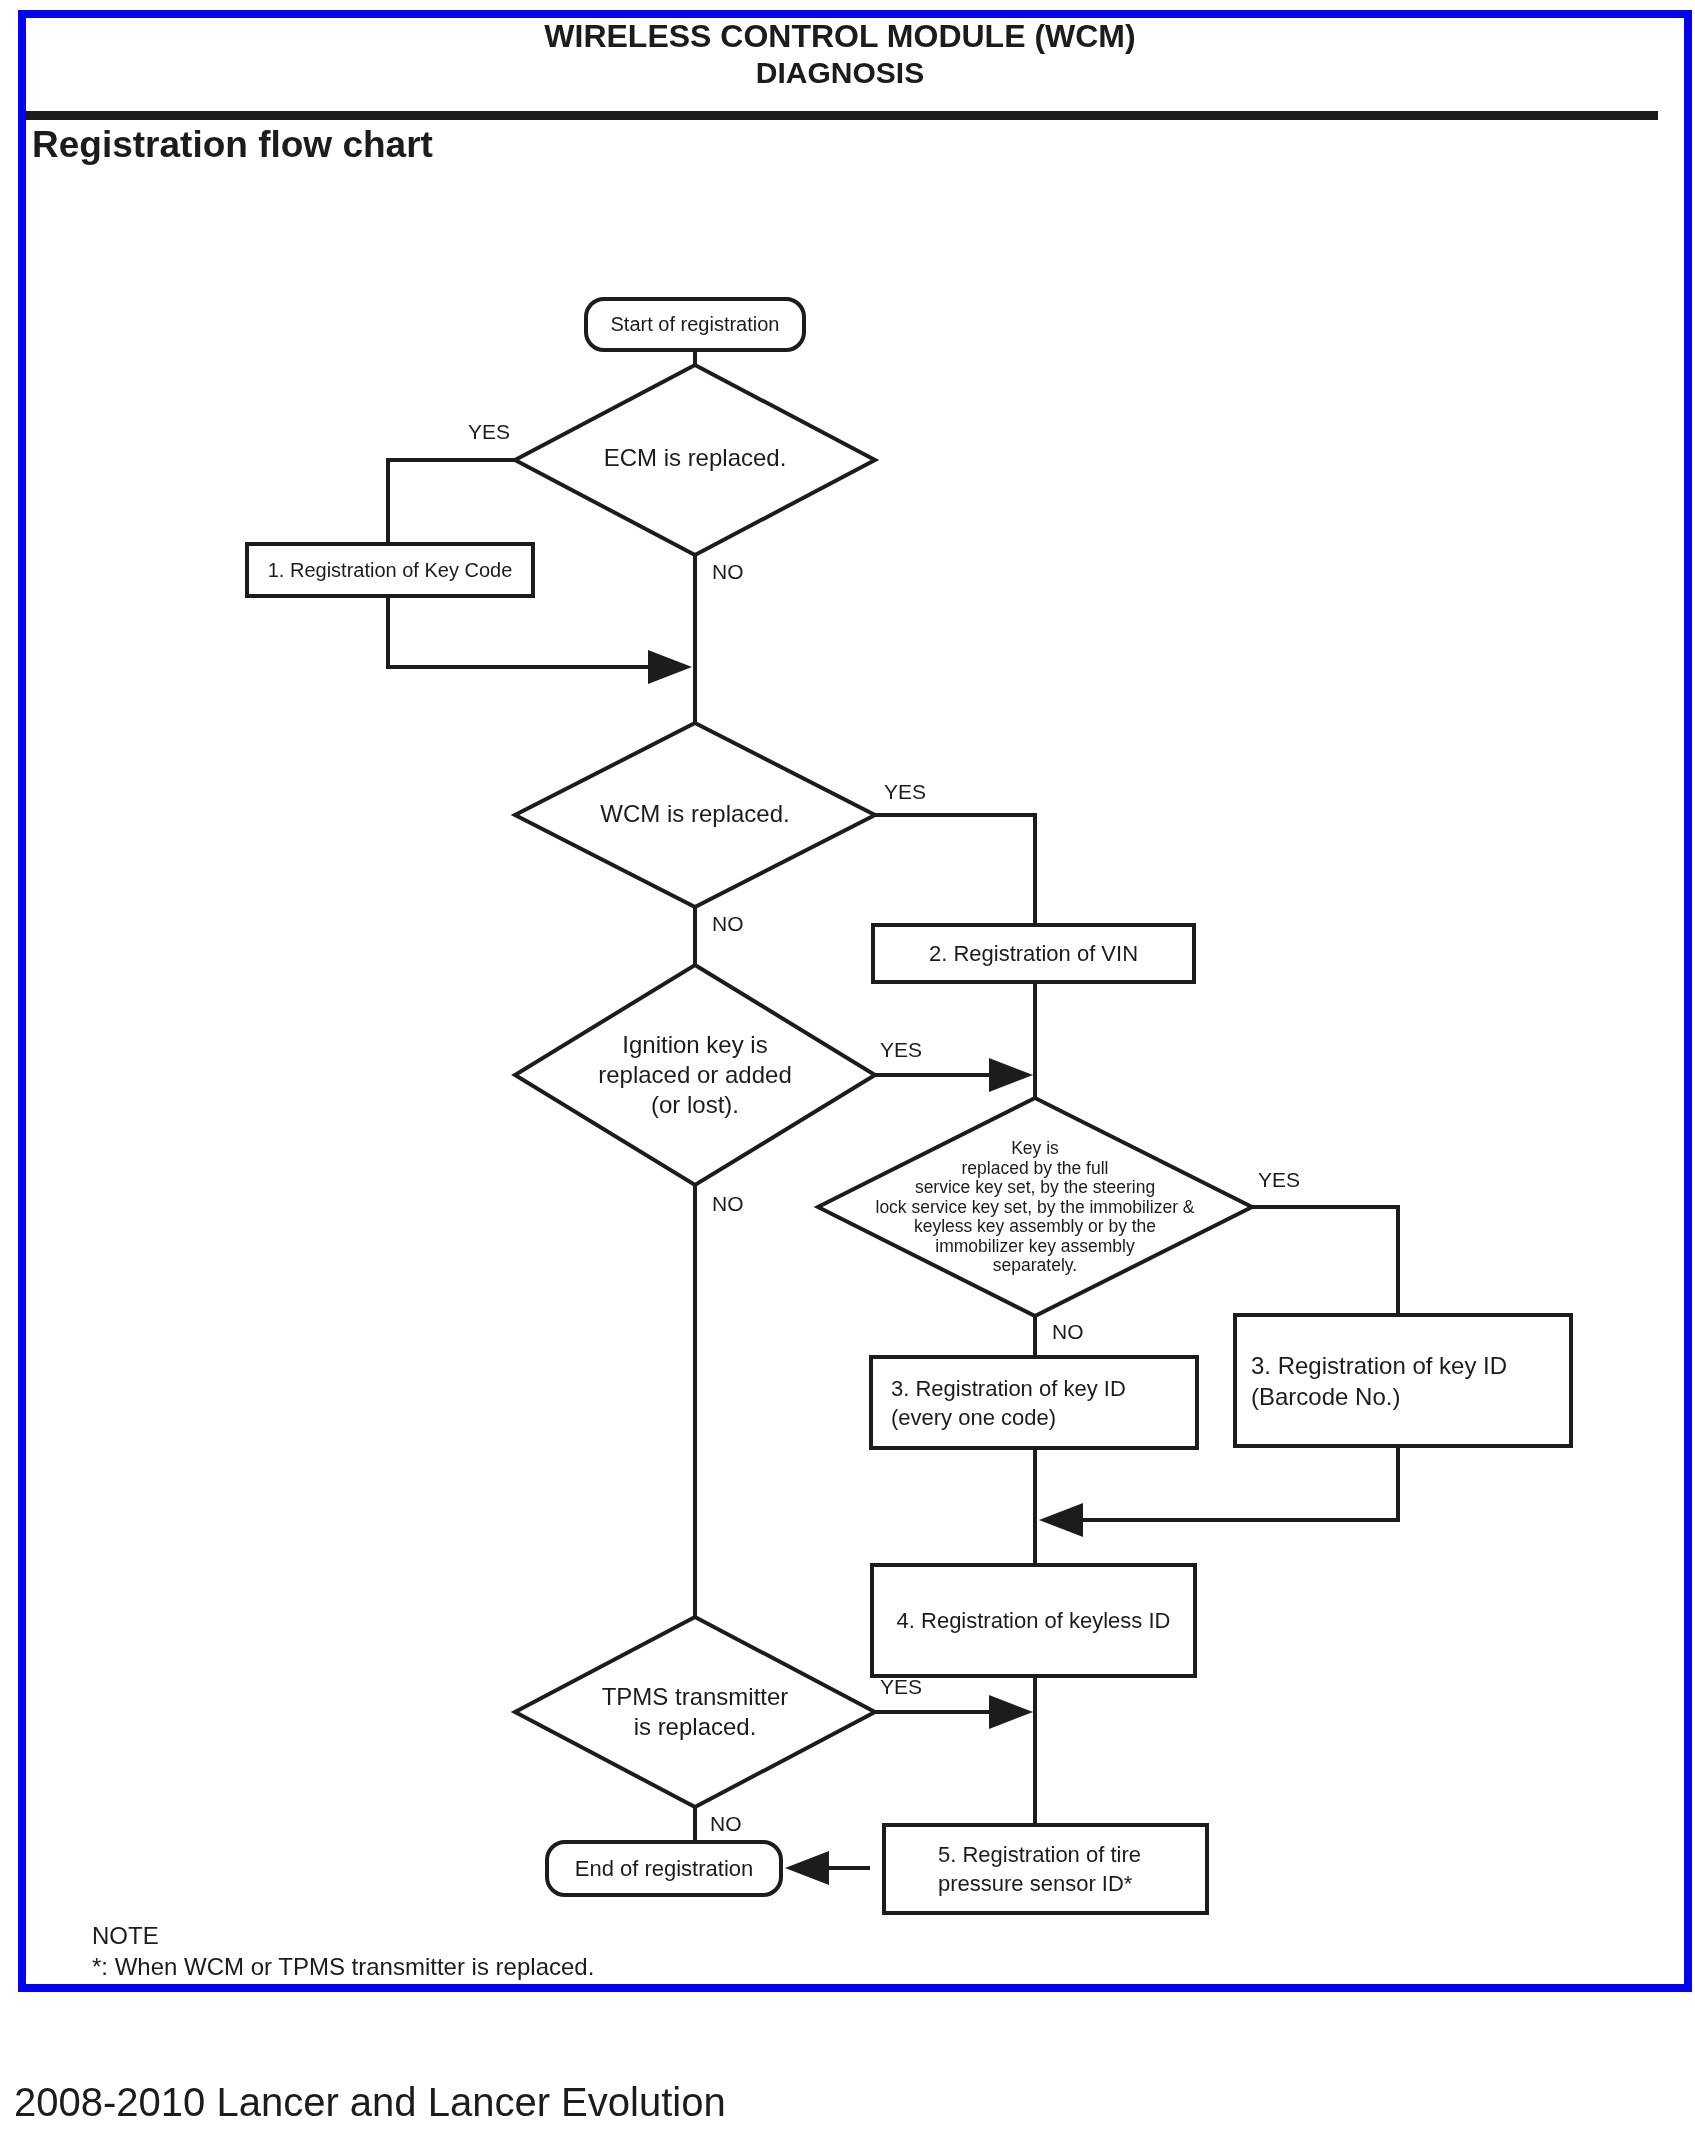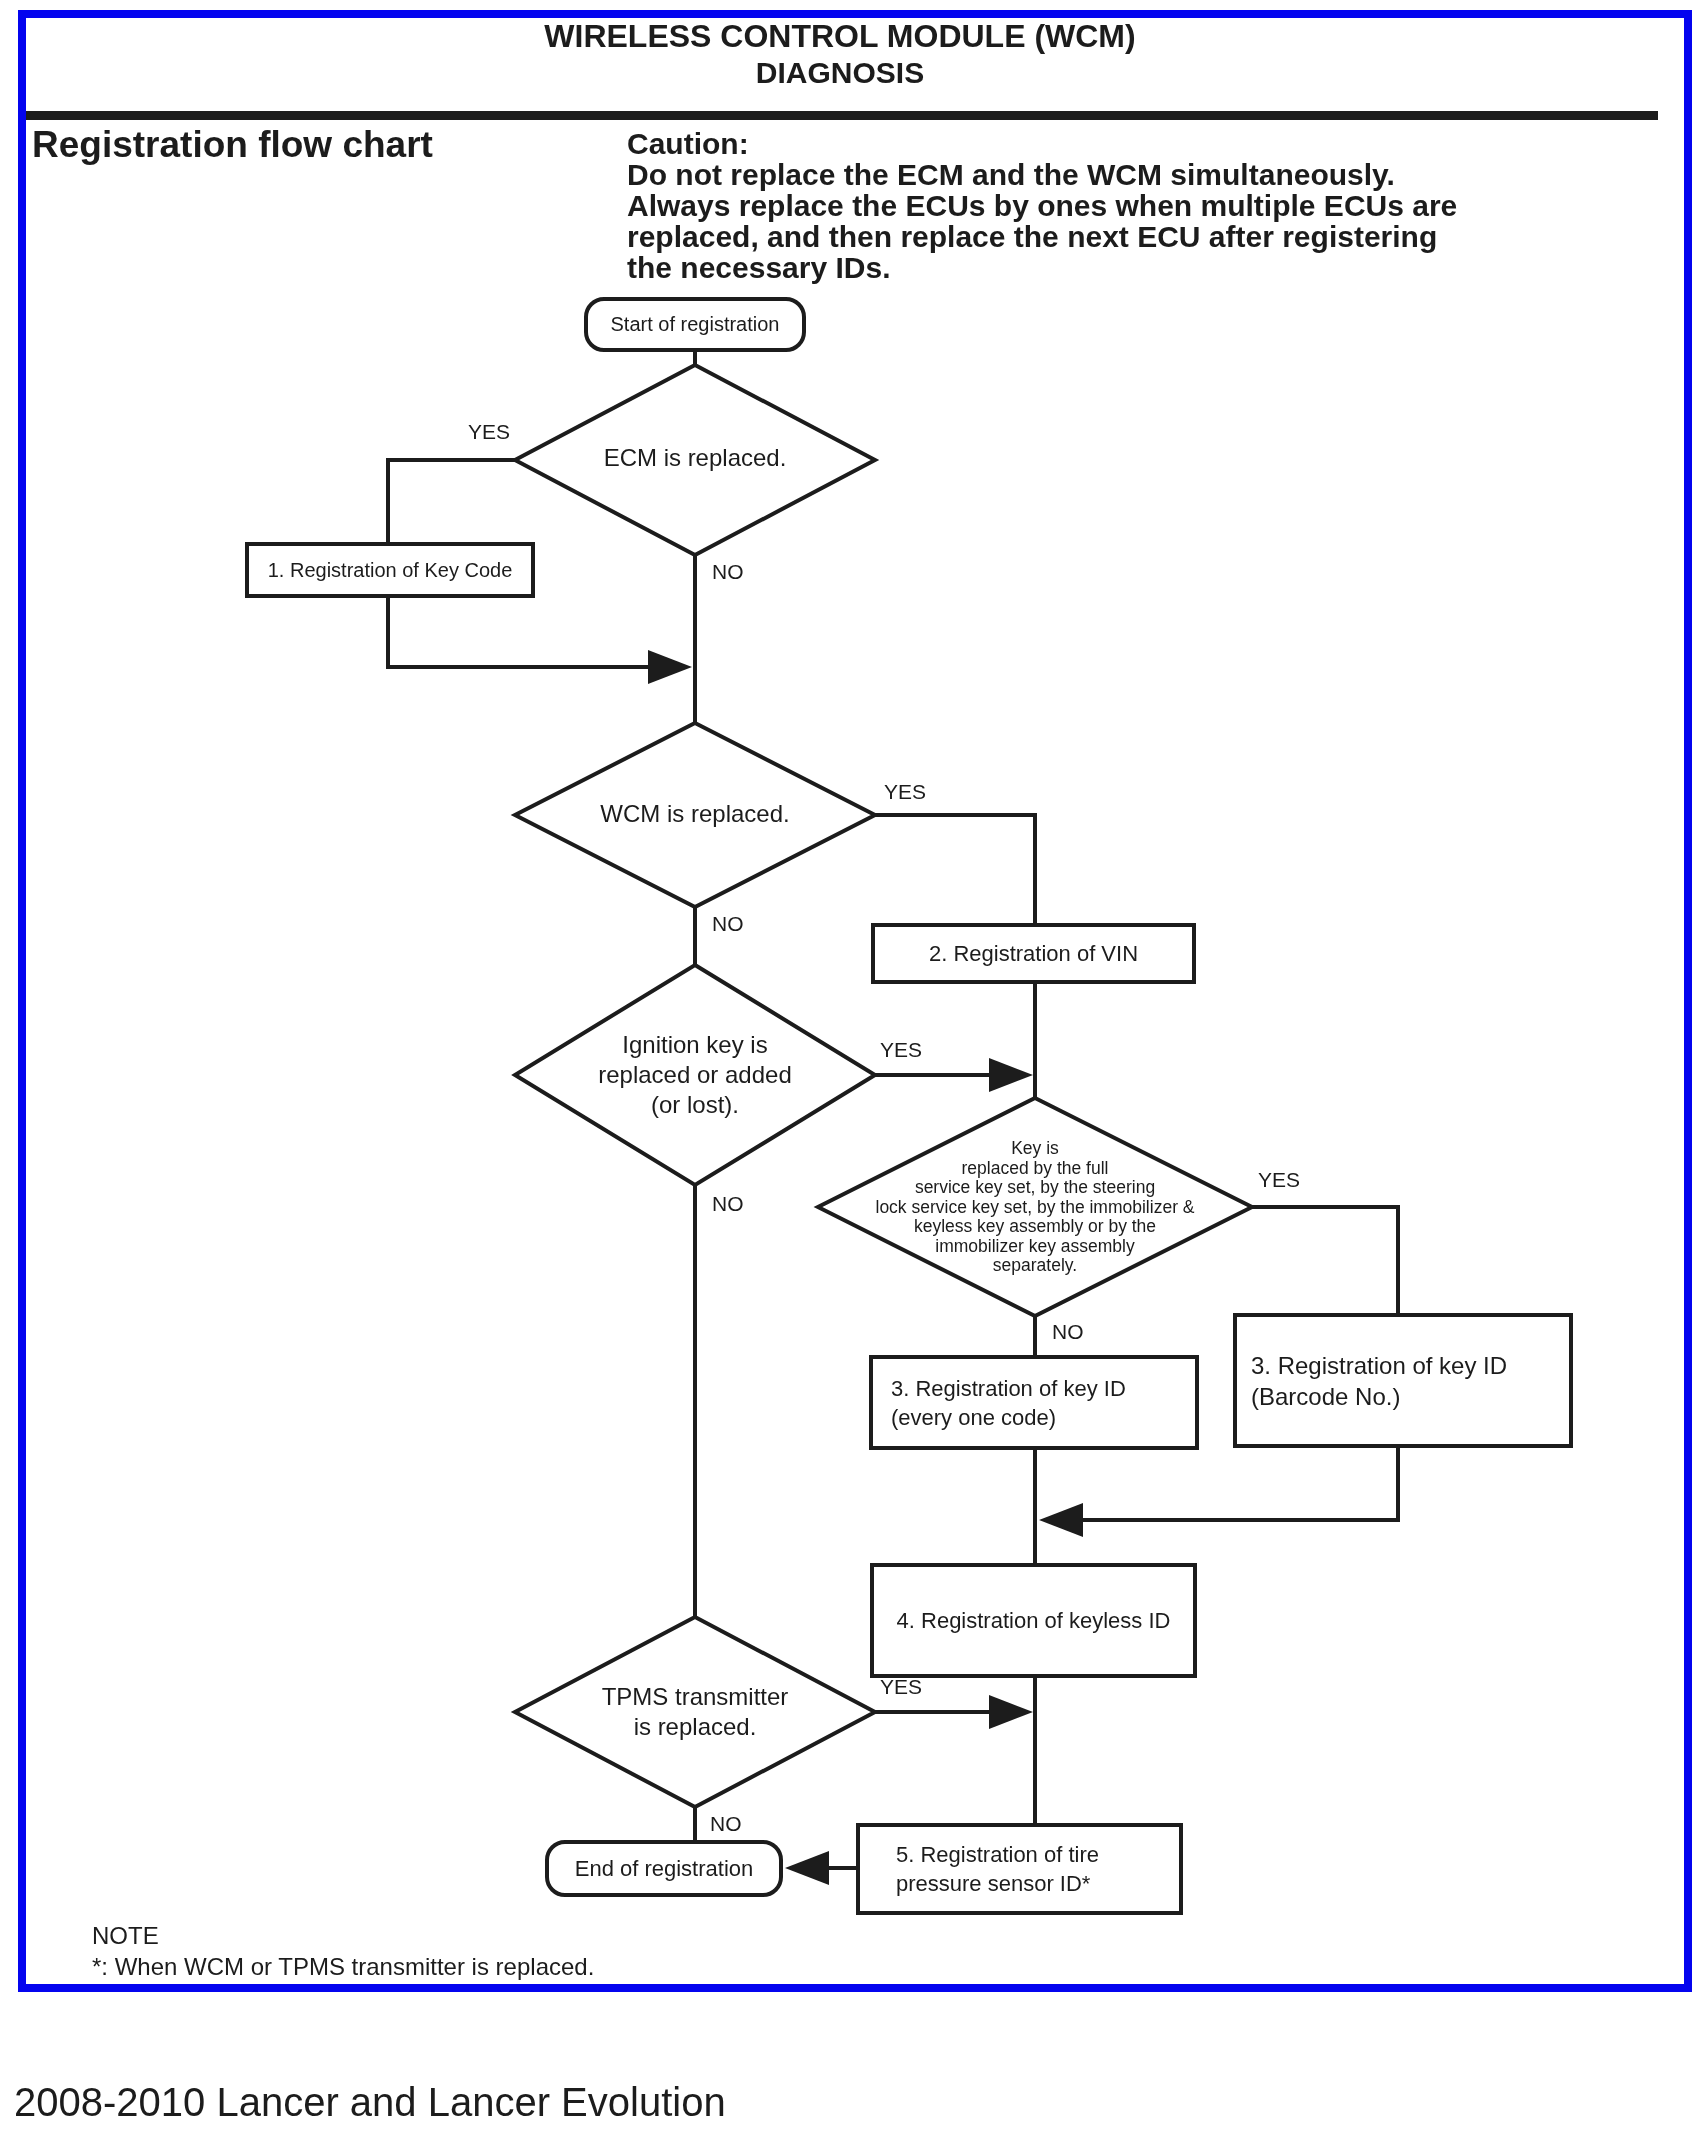--- a/index.html
+++ b/index.html
@@ -46,27 +46,20 @@
 
 <div class="page">
 
   <div class="frame abs"></div>
 
   <div class="abs title1">WIRELESS CONTROL MODULE (WCM)</div>
   <div class="abs title2">DIAGNOSIS</div>
   <div class="abs rule"></div>
   <div class="abs heading">Registration flow chart</div>
 
-  <div class="abs caution">
-    <div>Caution:</div>
-    <div>Do not replace the ECM and the WCM simultaneously.</div>
-    <div>Always replace the ECUs by ones when multiple ECUs are</div>
-    <div>replaced, and then replace the next ECU after registering</div>
-    <div>the necessary IDs.</div>
-  </div>
 
   <svg class="abs flow-svg" width="1695" height="2010" viewBox="0 0 1695 2010">
     <g>
       <path class="flow-line" d="M695,352 V365"></path>
       <path class="flow-line" d="M515,460 H388 V667 H650"></path>
       <polygon class="arrowhead" points="692,667 648,650 648,684"></polygon>
       <path class="flow-line" d="M695,555 V723"></path>
       <path class="flow-line" d="M875,815 H1035 V923"></path>
       <path class="flow-line" d="M695,907 V965"></path>
       <path class="flow-line" d="M1035,982 V1098"></path>
@@ -132,21 +125,21 @@
     <div>3. Registration of key ID</div>
     <div>(every one code)</div>
   </div>
   <div class="box" style="left:1233px;top:1313px;width:340px;height:135px;font-size:24px;line-height:31px;padding-left:14px;">
     <div>3. Registration of key ID</div>
     <div>(Barcode No.)</div>
   </div>
   <div class="box centered" style="left:870px;top:1563px;width:327px;height:115px;font-size:22px;">
     <div>4. Registration of keyless ID</div>
   </div>
-  <div class="box" style="left:856px;top:1823px;width:327px;height:92px;font-size:22px;line-height:29px;padding-left:36px;">
+  <div class="box" style="left:882px;top:1823px;width:327px;height:92px;font-size:22px;line-height:29px;padding-left:52px;">
     <div>5. Registration of tire</div>
     <div>pressure sensor ID*</div>
   </div>
 
   <div class="lbl" style="left:430px;top:420px;width:80px;text-align:right;">YES</div>
   <div class="lbl" style="left:712px;top:560px;">NO</div>
   <div class="lbl" style="left:884px;top:780px;">YES</div>
   <div class="lbl" style="left:712px;top:912px;">NO</div>
   <div class="lbl" style="left:880px;top:1038px;">YES</div>
   <div class="lbl" style="left:712px;top:1192px;">NO</div>

